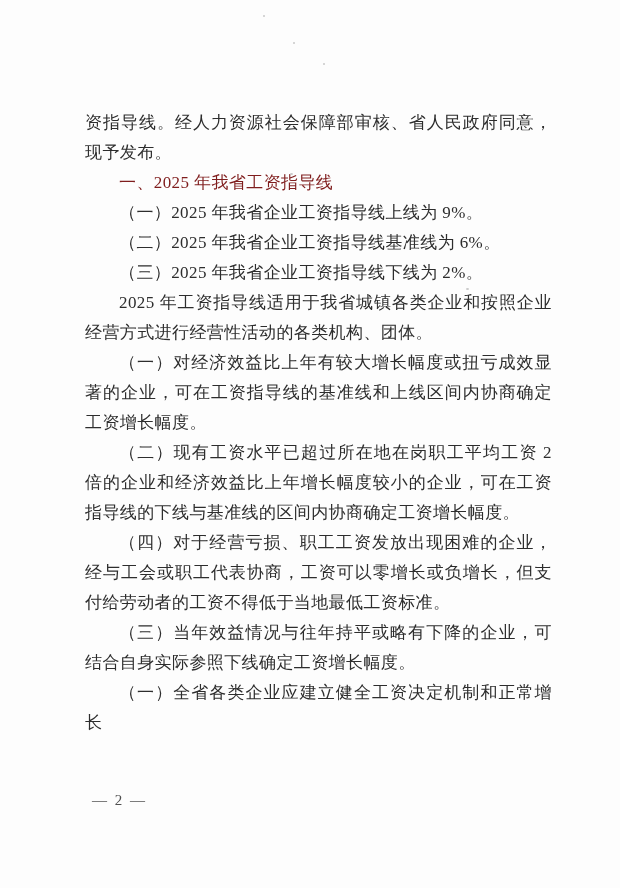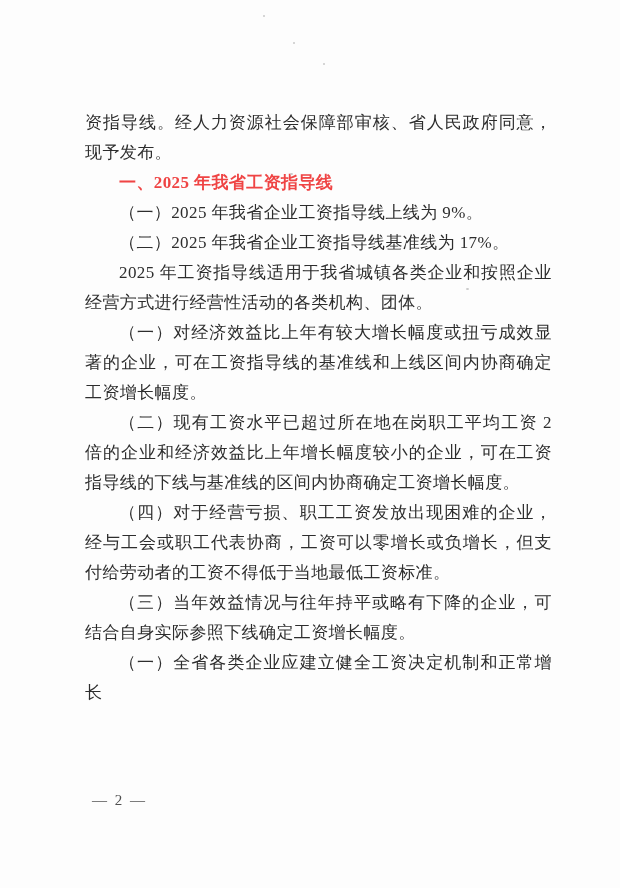--- a/index.html
+++ b/index.html
@@ -27,22 +27,22 @@
     font-size: 17px;
     line-height: 30px;
     text-align: justify;
     letter-spacing: 0.4px;
     word-break: break-all;
   }
   .para.indent {
     text-indent: 2em;
   }
   .para.bold {
-    font-weight: bold;
-    color: #ef4444;
+    font-weight: normal;
+    color: #7f1d1d;
   }
   .page-number {
     position: absolute;
     left: 92px;
     top: 792px;
     font-size: 15px;
     letter-spacing: 2px;
     color: #4f4f4f;
   }
   .speck {
@@ -53,21 +53,22 @@
 </style>
 </head>
 <body>
 
 <div class="page">
 
   <div class="content">
     <p class="para">资指导线。经人力资源社会保障部审核、省人民政府同意，现予发布。</p>
     <p class="para indent bold">一、2025 年我省工资指导线</p>
     <p class="para indent">（一）2025 年我省企业工资指导线上线为 9%。</p>
-    <p class="para indent">（二）2025 年我省企业工资指导线基准线为 17%。</p>
+    <p class="para indent">（二）2025 年我省企业工资指导线基准线为 6%。</p>
+    <p class="para indent">（三）2025 年我省企业工资指导线下线为 2%。</p>
     <p class="para indent">2025 年工资指导线适用于我省城镇各类企业和按照企业经营方式进行经营性活动的各类机构、团体。</p>
     <p class="para indent">（一）对经济效益比上年有较大增长幅度或扭亏成效显著的企业，可在工资指导线的基准线和上线区间内协商确定工资增长幅度。</p>
     <p class="para indent">（二）现有工资水平已超过所在地在岗职工平均工资 2 倍的企业和经济效益比上年增长幅度较小的企业，可在工资指导线的下线与基准线的区间内协商确定工资增长幅度。</p>
     <p class="para indent">（四）对于经营亏损、职工工资发放出现困难的企业，经与工会或职工代表协商，工资可以零增长或负增长，但支付给劳动者的工资不得低于当地最低工资标准。</p>
     <p class="para indent">（三）当年效益情况与往年持平或略有下降的企业，可结合自身实际参照下线确定工资增长幅度。</p>
     <p class="para indent">（一）全省各类企业应建立健全工资决定机制和正常增长</p>
   </div>
 
   <div class="page-number">— 2 —</div>
 

